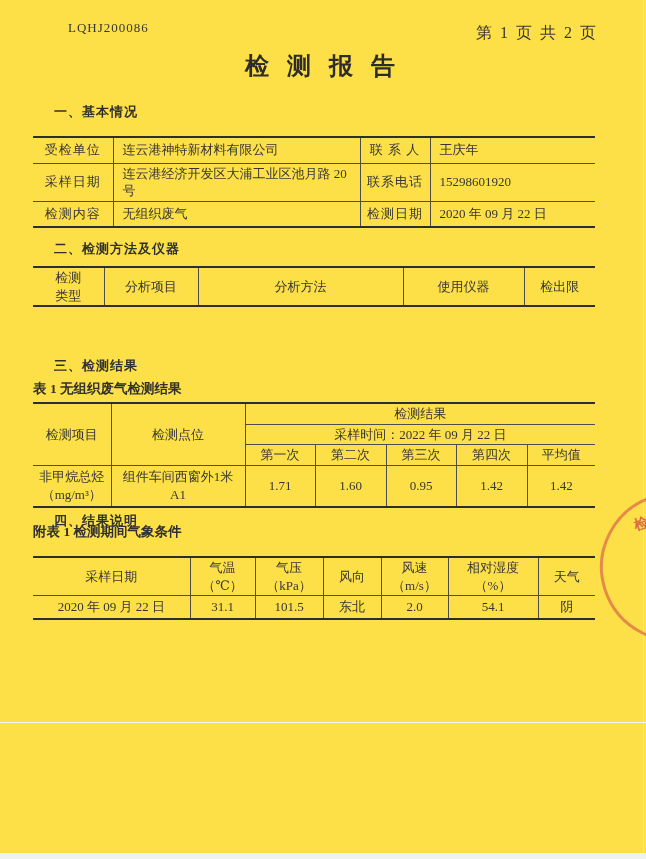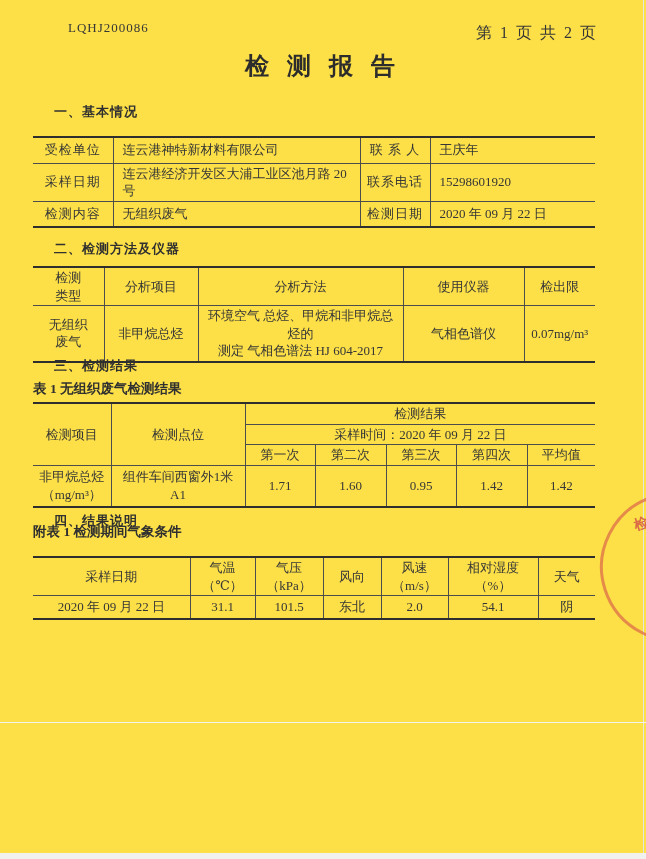--- a/index.html
+++ b/index.html
@@ -132,29 +132,20 @@
       </colgroup>
     <tbody>
         <tr class="hd">
       <td>检测
 类型</td>
       <td>分析项目</td>
       <td>分析方法</td>
       <td>使用仪器</td>
       <td>检出限</td>
     </tr>
-    <tr class="dt">
-      <td>无组织
-废气</td>
-      <td>非甲烷总烃</td>
-      <td>环境空气 总烃、甲烷和非甲烷总烃的
-测定 气相色谱法 HJ 604-2017</td>
-      <td>气相色谱仪</td>
-      <td>0.07mg/m³</td>
-    </tr>
   </tbody>
     </table>
 
   <h2 class="sec sec-3">三、检测结果</h2>
   <div class="tbl-caption cap-1">表 1 无组织废气检测结果</div>
 
   <table class="rtable t3">
     <colgroup>
         <col style="width:78px">
         <col style="width:134px">
@@ -164,21 +155,21 @@
         <col style="width:71px">
         <col style="width:68px">
       </colgroup>
     <tbody>
         <tr class="h20">
       <td rowspan="3">检测项目</td>
       <td rowspan="3">检测点位</td>
       <td colspan="5">检测结果</td>
     </tr>
     <tr class="h20">
-      <td colspan="5">采样时间：2020 年 09 月 22 日</td>
+      <td colspan="5">采样时间：2022 年 09 月 22 日</td>
     </tr>
     <tr class="h20">
       <td>第一次</td>
       <td>第二次</td>
       <td>第三次</td>
       <td>第四次</td>
       <td>平均值</td>
     </tr>
     <tr class="dt">
       <td>非甲烷总烃

